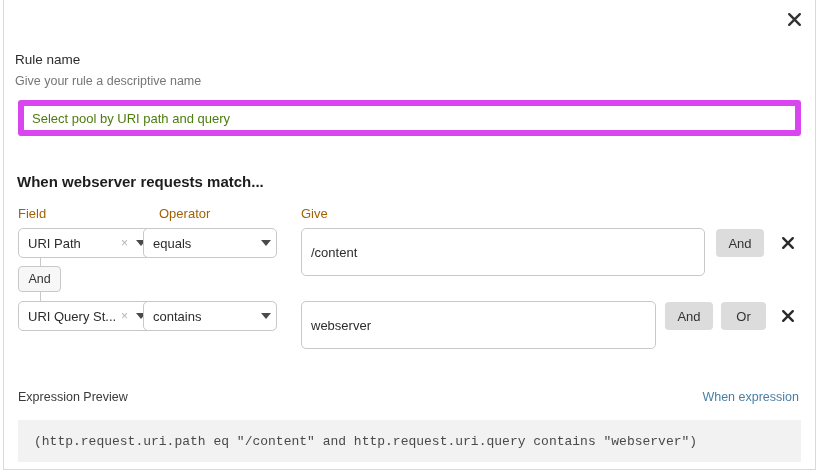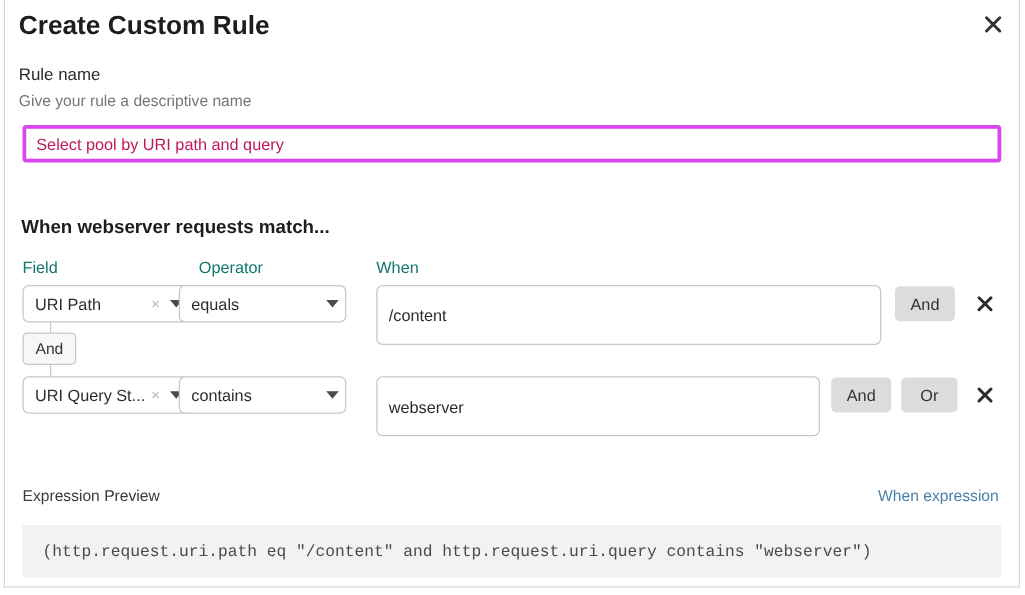--- a/index.html
+++ b/index.html
@@ -63,46 +63,46 @@
     font-size: 12.5px;
     color: #767676;
   }
   .rule-name-input {
     position: absolute;
     left: 14px;
     top: 100px;
     width: 783px;
     height: 27px;
     box-sizing: border-box;
-    border: 3px solid #d946ef;
+    border: 6px solid #d946ef;
     border-radius: 3px;
     background: #ffffff;
     font-family: "Liberation Sans", sans-serif;
     font-size: 13px;
-    color: #be185d;
+    color: #4d7c0f;
     padding: 12px 8px;
     outline: none;
   }
 
   
   .match-heading {
     position: absolute;
     left: 13px;
     top: 173px;
     font-size: 15px;
     font-weight: bold;
     color: #1d1d1d;
   }
 
   
   .col-label {
     position: absolute;
     top: 206px;
     font-size: 13px;
-    color: #0f766e;
+    color: #a16207;
   }
   .col-field { left: 14px; }
   .col-operator { left: 155px; }
   .col-value { left: 297px; }
 
   
   .cond-row { position: absolute; left: 0; width: 100%; height: 30px; }
   .row1 { top: 228px; }
   .row2 { top: 301px; }
 
@@ -257,37 +257,36 @@
     color: #4a4a4a;
     padding-left: 16px;
     white-space: pre;
   }
 </style>
 </head>
 <body>
 
 <div class="dialog">
 
-  <div class="dialog-title">Create Custom Rule</div>
 
   <div class="close-btn">
     <svg width="15" height="15" viewBox="0 0 15 15" aria-hidden="true">
       <path d="M2.2 2.2 L12.8 12.8 M12.8 2.2 L2.2 12.8" stroke="#333333" stroke-width="2.4" stroke-linecap="round"></path>
     </svg>
   </div>
 
   <div class="section-label rule-name-label">Rule name</div>
   <div class="rule-name-help">Give your rule a descriptive name</div>
   <input class="rule-name-input" type="text" value="Select pool by URI path and query" style="">
 
   <div class="match-heading">When webserver requests match...</div>
 
   <div class="col-label col-field">Field</div>
   <div class="col-label col-operator">Operator</div>
-  <div class="col-label col-value">When</div>
+  <div class="col-label col-value">Give</div>
 
   <div class="cond-row row1">
 
     <div class="select-box select-field">
       <span class="select-text">URI Path</span>
       <span class="clear-x">×</span>
       <span class="caret">
           <i></i>
         </span>
     </div>

